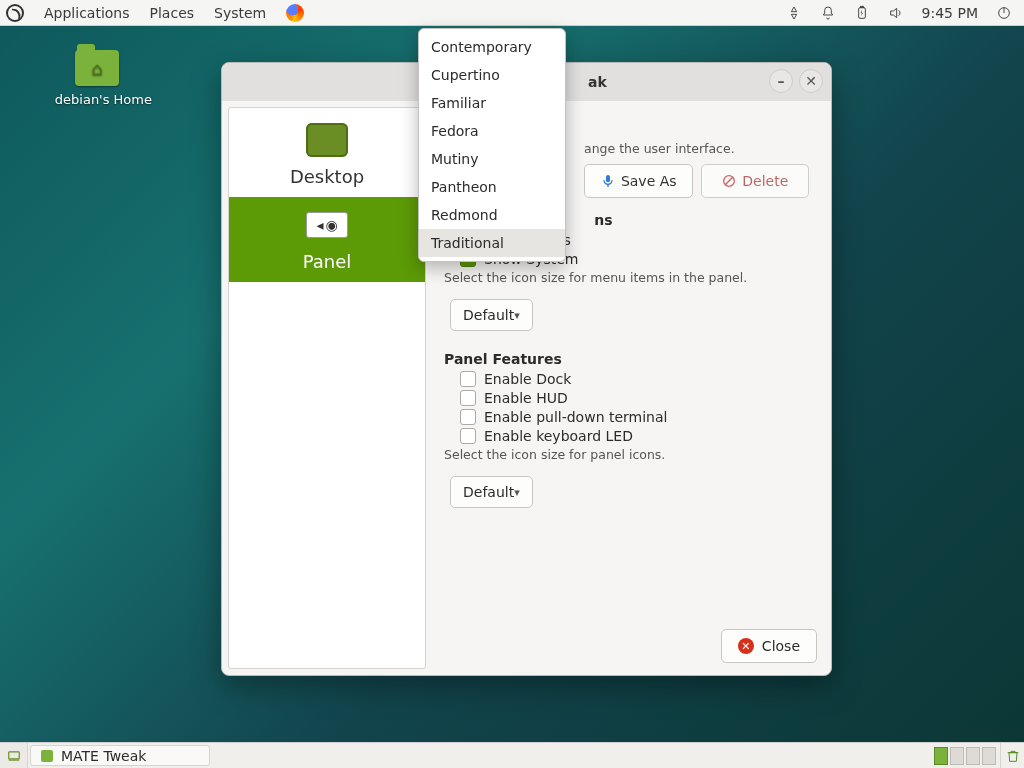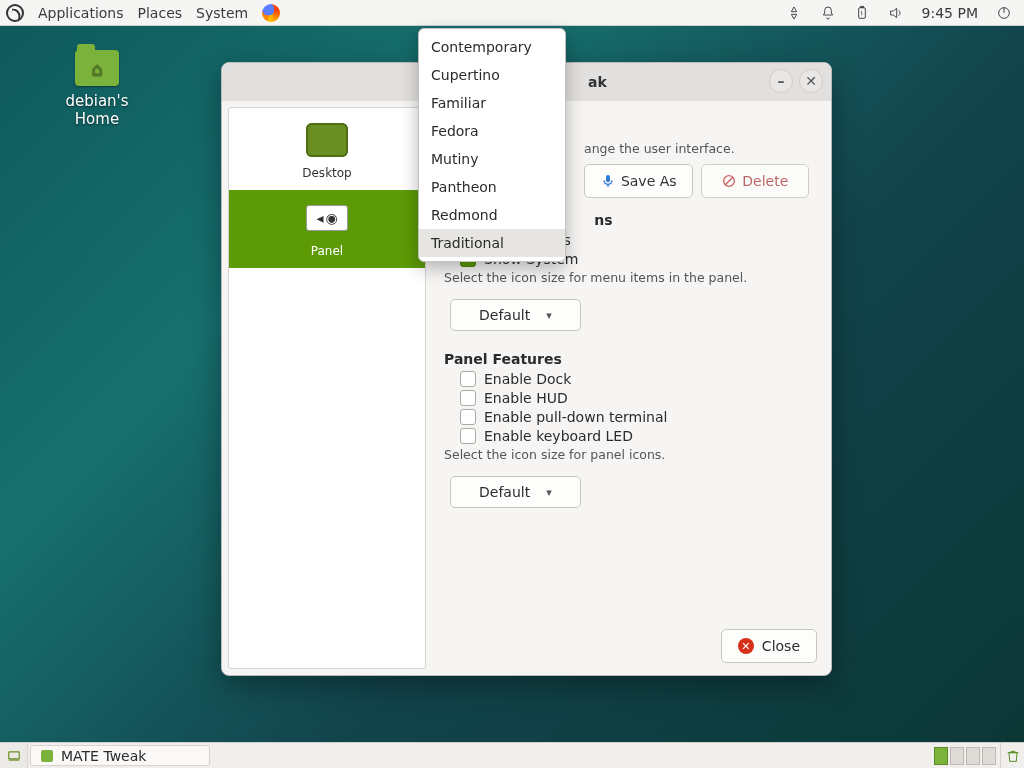--- a/index.html
+++ b/index.html
@@ -1,67 +1,67 @@
 <!DOCTYPE html>
 <html><head>
 <meta charset="utf-8">
 <style>
   * { box-sizing: border-box; margin: 0; padding: 0; }
   html, body { width: 1024px; height: 768px; overflow: hidden; font-family: "DejaVu Sans", "Liberation Sans", sans-serif; font-size: 14px; }
   body { background: linear-gradient(135deg, #0e585b 0%, #17706f 30%, #12444c 60%, #0b3735 100%); color: #2b2b2b; }
 
   
   .menubar { position: absolute; top:0; left:0; right:0; height:26px; background:#f5f5f4; border-bottom:1px solid #cfcfcf; display:flex; align-items:center; padding:0 6px; gap:4px; color:#3b3b3b; }
-  .menubar .left { display:flex; align-items:center; gap:14px; }
+  .menubar .left { display:flex; align-items:center; gap:20px; }
   .menubar .right { margin-left:auto; display:flex; align-items:flex-start; gap:18px; padding-right:6px; }
   .menubar .logo { width:18px; height:18px; border:2px solid #333; border-radius:50%; position:relative; }
   .menubar .logo::after{content:"";position:absolute;width:8px;height:8px;border:2px solid #333;border-left:none;border-bottom:none;border-radius:0 8px 0 0;top:3px;left:3px;transform:rotate(10deg);}
   .menubar span.menu { cursor:default; }
   .ff-icon{width:18px;height:18px;border-radius:50%;background:radial-gradient(circle at 35% 30%, #5a7cff 0 35%, transparent 36%), conic-gradient(from 200deg,#ff9500,#ff3d00 60%,#ffcc00);}
   .tray-icon{width:16px;height:16px;display:inline-flex;align-items:center;justify-content:center;color:#3b3b3b;}
   .tray-icon svg{width:16px;height:16px;stroke:#3b3b3b;stroke-width:1.4;fill:none;}
 
   
-  .desktop-icon{position:absolute;top:50px;left:42px;width:110px;text-align:center;color:#fff;font-size:15px;text-shadow:0 1px 2px rgba(0,0,0,.6);}
+  .desktop-icon{position:absolute;top:50px;left:42px;width:110px;text-align:right;color:#fff;font-size:13px;text-shadow:0 1px 2px rgba(0,0,0,.6);}
   .folder-glyph{width:44px;height:36px;margin:0 auto 6px;background:#7bb23c;border-radius:4px;position:relative;box-shadow:0 1px 2px rgba(0,0,0,.4);}
   .folder-glyph::before{content:"";position:absolute;top:-6px;left:2px;width:18px;height:8px;background:#7bb23c;border-radius:3px 3px 0 0;}
   .folder-glyph::after{content:"⌂";position:absolute;inset:0;display:flex;align-items:center;justify-content:center;font-size:18px;color:#4e7323;}
 
   
   .window{position:absolute;top:62px;left:198px;width:611px;height:614px;background:#f6f5f4;border:1px solid #b9b9b9;border-radius:8px;box-shadow:0 10px 30px rgba(0,0,0,.35);display:flex;flex-direction:column;margin-left:23px;}
   .titlebar{height:38px;background:#e2e0de;border-radius:8px 8px 0 0;display:flex;align-items:center;justify-content:center;position:relative;font-weight:600;color:#333;}
   .titlebar .btns{position:absolute;right:8px;top:6px;display:flex;gap:6px;}
   .titlebar .tbtn{width:24px;height:24px;border-radius:50%;background:#e9e7e5;border:1px solid #cfccc8;display:flex;align-items:center;justify-content:center;color:#555;cursor:default;}
   .titlebar .tbtn.close{background:#e9e7e5;}
   .win-body{flex:1;padding:6px;display:flex;gap:0;}
   .catlist{width:198px;background:#fff;border:1px solid #d5d3d0;border-radius:3px;padding:4px 0;display:flex;flex-direction:column;align-items:stretch;}
   .cat{padding:8px 0 10px;display:flex;flex-direction:column;align-items:center;gap:6px;color:#333;}
   .cat.selected{background:#5c9a06;color:#fff;}
   .cat .ic{width:46px;height:40px;display:flex;align-items:center;justify-content:center;}
-  .cat .lbl{font-size:12px;}
+  .cat .lbl{font-size:18px;}
   .ic-desktop{width:42px;height:34px;background:#6a8d24;border-radius:6px;box-shadow:inset 0 0 0 2px #4e6d15;}
   .ic-panel{width:42px;height:26px;background:#fff;border:1px solid #9a9a9a;border-radius:3px;display:flex;align-items:center;justify-content:center;gap:2px;}
   .ic-panel span{font-size:14px;color:#333;}
   .ic-windows{width:42px;height:34px;position:relative;}
   .ic-windows::before,.ic-windows::after{content:"";position:absolute;width:28px;height:22px;background:#fff;border:1px solid #9a9a9a;border-radius:2px;}
   .ic-windows::before{top:0;left:0;}
   .ic-windows::after{bottom:0;right:0;}
 
   .content{flex:1;padding:8px 16px 10px 18px;overflow:hidden;position:relative;}
   .section-head{font-weight:700;margin:6px 0 4px;}
   .hint{color:#555;font-size:12.5px;margin:2px 0 8px;}
   .btnrow{display:flex;gap:8px;margin-bottom:14px;}
   .btn{flex:1;height:34px;border:1px solid #c9c6c2;border-radius:5px;background:#fdfdfc;display:flex;align-items:center;justify-content:center;gap:5px;color:#333;}
   .btn.disabled{color:#b34d4d;opacity:.85;}
   .btn svg{width:16px;height:16px;}
   .chk{display:flex;align-items:center;gap:8px;margin:3px 0 3px 16px;}
   .box{width:16px;height:16px;border:1px solid #adaaa6;border-radius:3px;background:#fff;display:flex;align-items:center;justify-content:center;}
   .box.checked{background:#5c9a06;border-color:#4e8305;}
   .box.checked::after{content:"✓";color:#fff;font-size:12px;line-height:1;}
-  .combo{margin:6px 0 14px 6px;display:inline-flex;align-items:center;gap:16px;height:32px;padding:0 28px;border:1px solid #c9c6c2;border-radius:5px;background:#fdfdfc;}
+  .combo{margin:6px 0 14px 6px;display:inline-flex;align-items:center;gap:0;height:32px;padding:0 12px;border:1px solid #c9c6c2;border-radius:5px;background:#fdfdfc;}
   .combo .chev{font-size:11px;color:#555;}
 
   .window .close-footer{position:absolute;right:14px;bottom:12px;}
   .btn-close{height:34px;padding:0 16px;border:1px solid #c9c6c2;border-radius:5px;background:#fdfdfc;display:flex;align-items:center;gap:8px;}
   .btn-close .x{width:16px;height:16px;border-radius:50%;background:#d6301a;color:#fff;display:flex;align-items:center;justify-content:center;font-size:11px;}
 
   
   .popup{position:absolute;top:28px;left:418px;width:148px;background:#fff;border:1px solid #c4c2bf;border-radius:6px;box-shadow:0 6px 18px rgba(0,0,0,.28);padding:4px 0;z-index:50;}
   .popup .item{padding:6px 12px;color:#2b2b2b;}
   .popup .item.hovered{background:#e7e5e2;}

